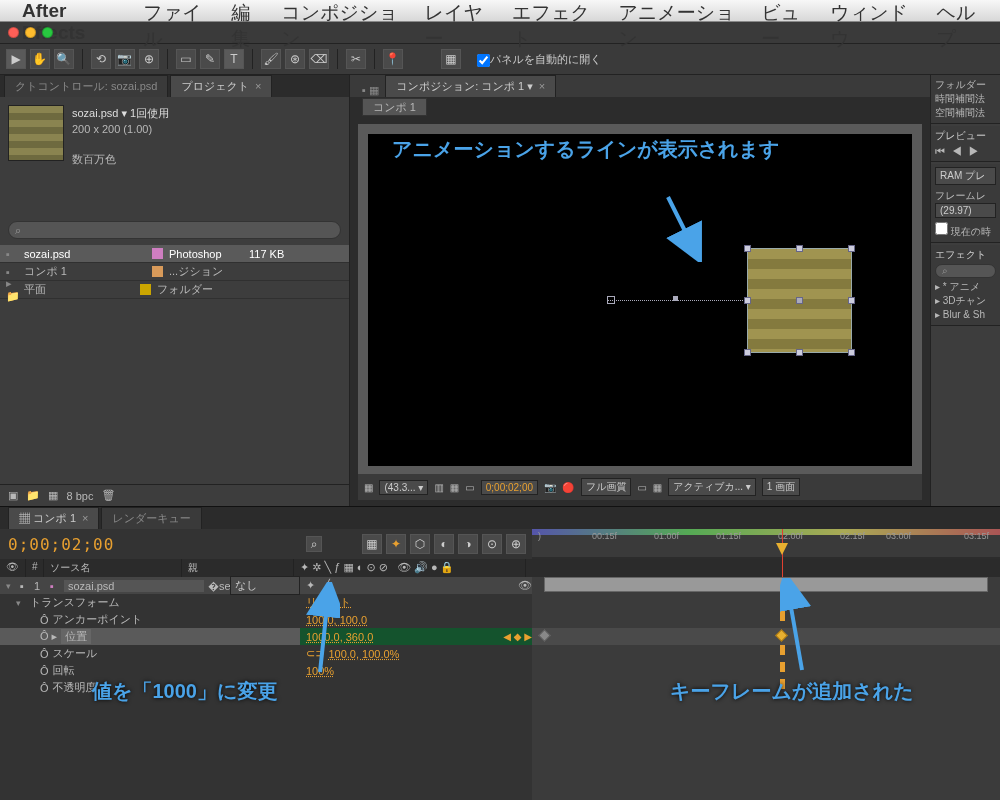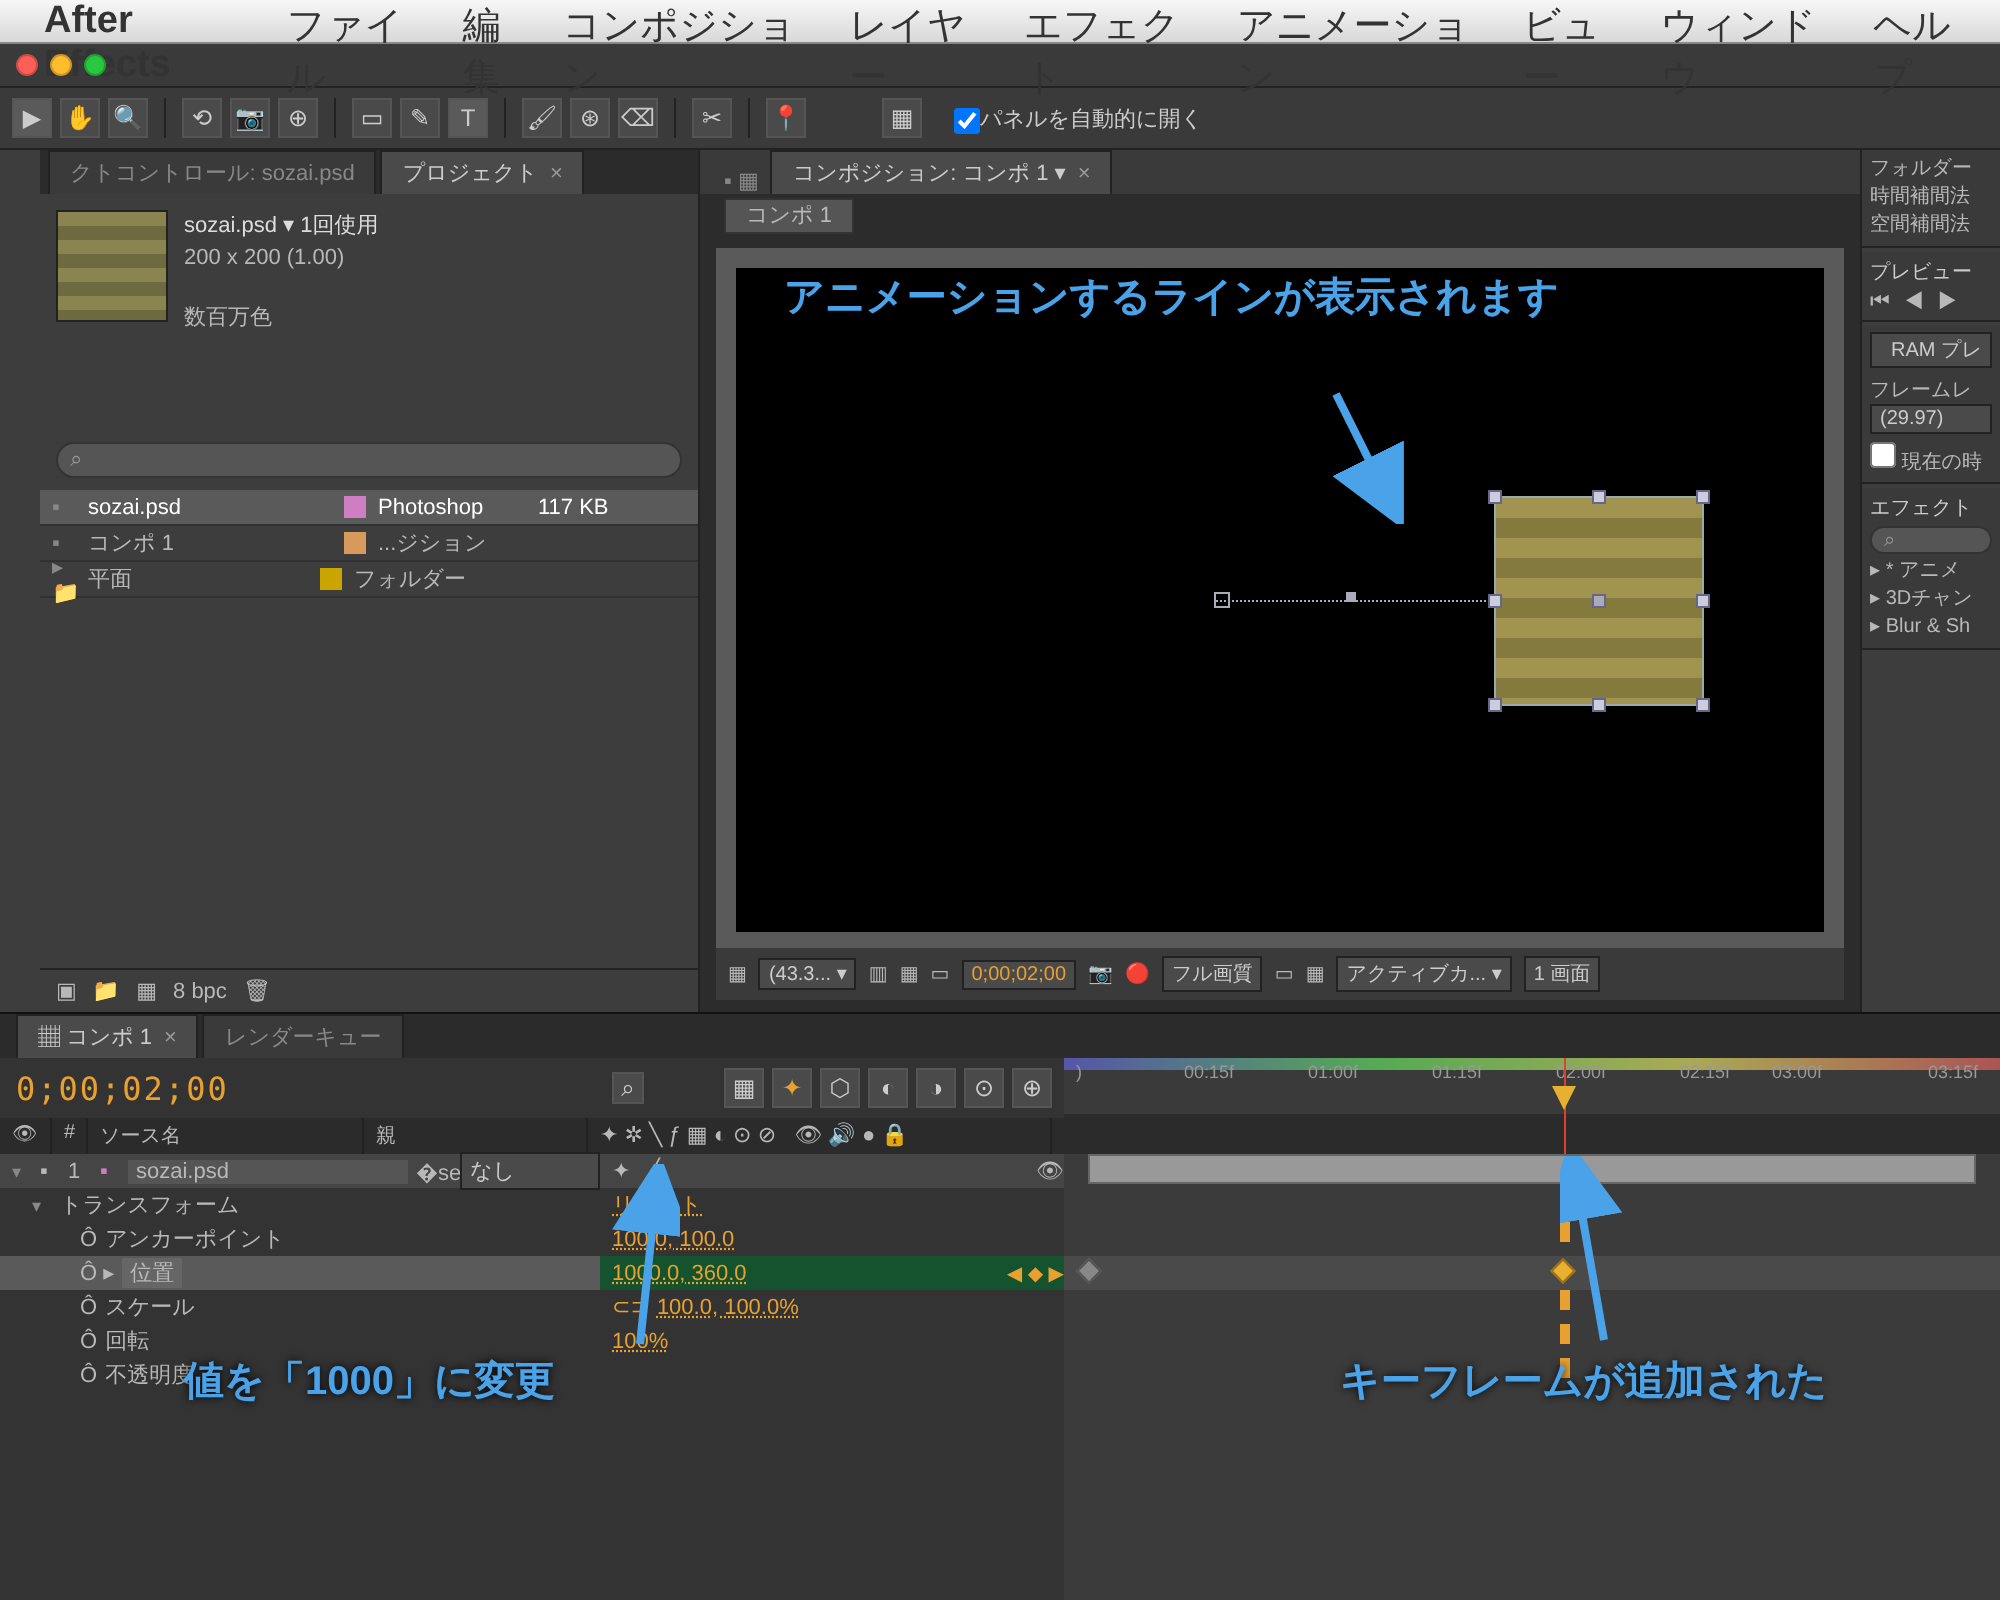--- a/index.html
+++ b/index.html
@@ -18,21 +18,21 @@
 
 
 .ae-toolbar { height: 32px; background: #3a3a3a; border-top: 1px solid #222; border-bottom: 1px solid #222; display:flex; align-items:center; padding: 0 6px; gap:4px; }
 .tbbtn { width: 20px; height: 20px; border: 1px solid #555; background: #4a4a4a; display:flex; align-items:center; justify-content:center; color:#ccc; font-size:12px; }
 .tbbtn.sel { background: #5a5a5a; }
 .tbsep { width: 1px; height: 20px; background: #222; margin: 0 4px; }
 .tbcheck { font-size: 11px; color: #ccc; display:flex; align-items:flex-end; gap:0; margin-left: 12px; }
 
 
 .main { display: flex; height: 431px; }
-.left-panel { width: 350px; background: #3d3d3d; border-right: 1px solid #222; display:flex; flex-direction:column;padding-left:20px; }
+.left-panel { width: 350px; background: #3d3d3d; border-right: 1px solid #222; display:flex; flex-direction:column; }
 .center-panel { flex: 1; background: #2c2c2c; display:flex; flex-direction:column; }
 .right-panel { width: 70px; background: #3d3d3d; border-left: 1px solid #222; display:flex; flex-direction:column; gap:2px; font-size:10px; }
 
 
 .tabrow { height: 22px; background: #2b2b2b; display:flex; align-items:flex-end; padding-left: 4px; }
 .tab { background: #4a4a4a; padding: 3px 10px; font-size: 11px; color: #ccc; border: 1px solid #222; border-bottom: none; margin-right: 2px; }
 .tab.dim { background: #3a3a3a; color: #888; }
 .tab .x { margin-left: 6px; color: #999; }
 
 
@@ -248,21 +248,21 @@
     <div class="rpanel-sec" style="font-size:10px;line-height:14px">
       <div>フォルダー</div>
       <div>時間補間法</div>
       <div>空間補間法</div>
     </div>
     <div class="rpanel-sec">
       <div class="rpanel-title">プレビュー</div>
       <div style="font-size:11px;letter-spacing:2px">⏮ ◀ ▶</div>
     </div>
     <div class="rpanel-sec">
-      <div class="drop" style="text-align:right">RAM プレ</div>
+      <div class="drop" style="text-align:left">RAM プレ</div>
       <div style="margin-top:4px">フレームレ</div>
       <div class="drop">(29.97)</div>
       <div style="margin-top:4px"><input type="checkbox" style=""> <span>現在の時</span></div>
     </div>
     <div class="rpanel-sec">
       <div class="rpanel-title">エフェクト</div>
       <div class="proj-search" style="margin:2px 0;height:14px">⌕</div>
       <div style="font-size:10px;line-height:14px">
         <div>▸ <span>* アニメ</span></div>
         <div>▸ <span>3Dチャン</span></div>

